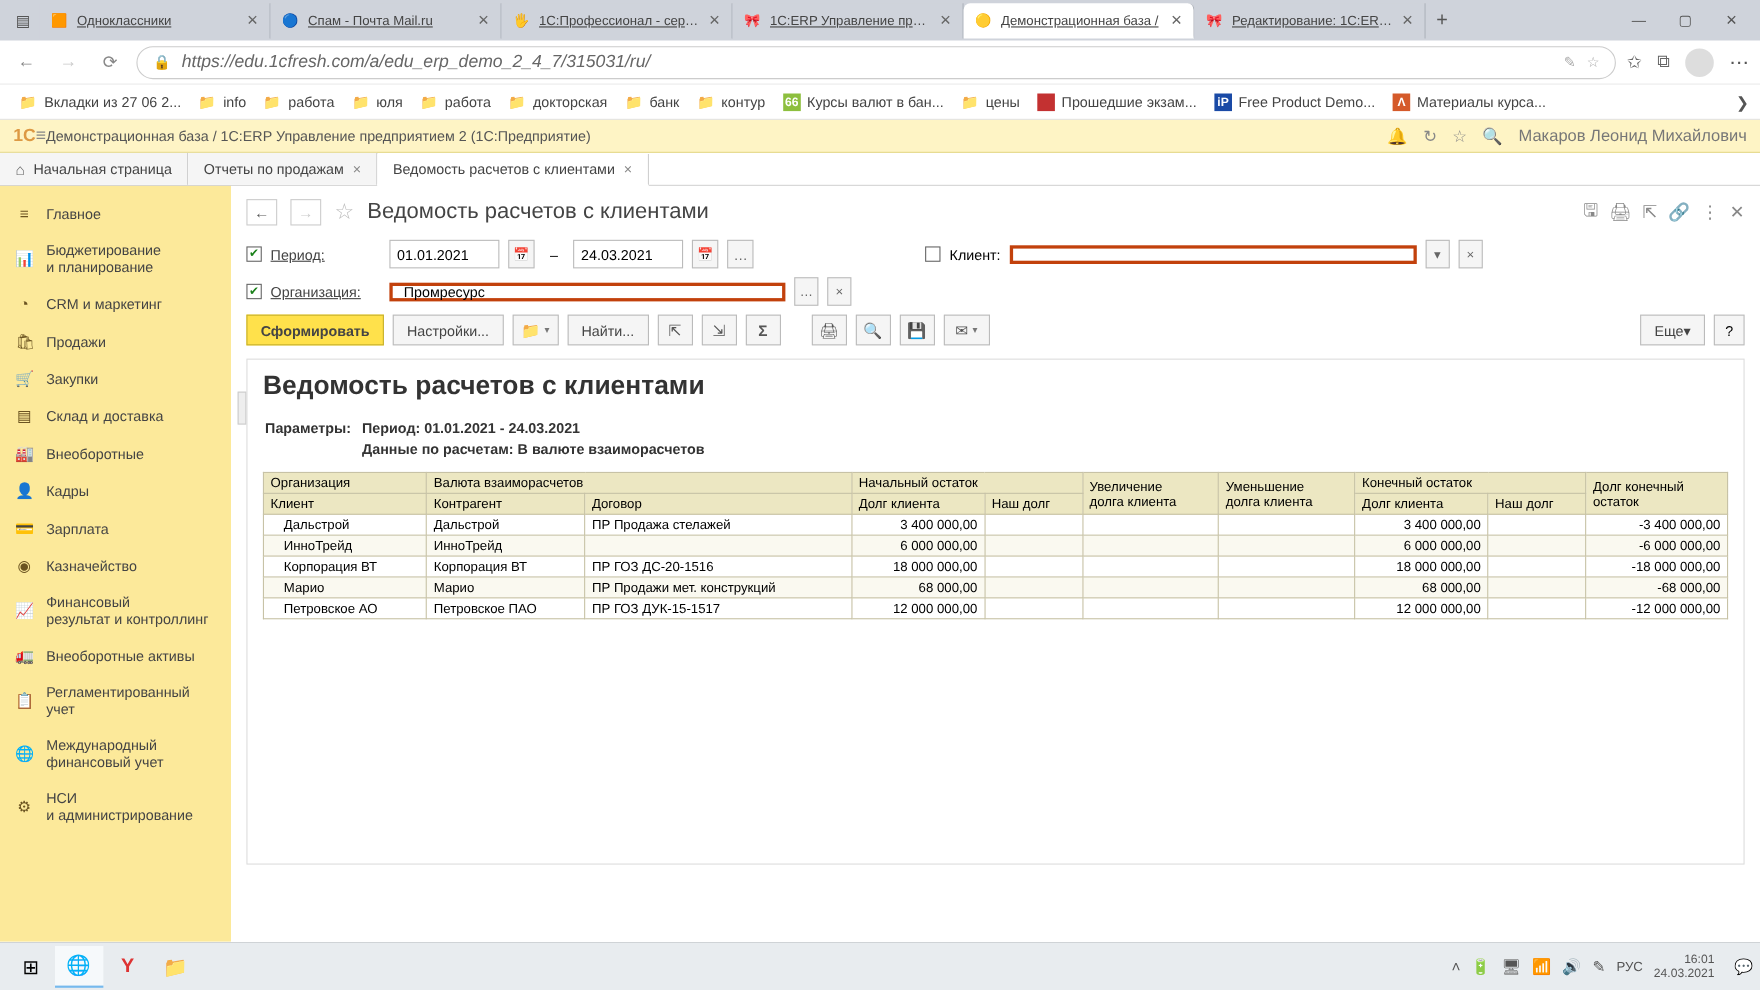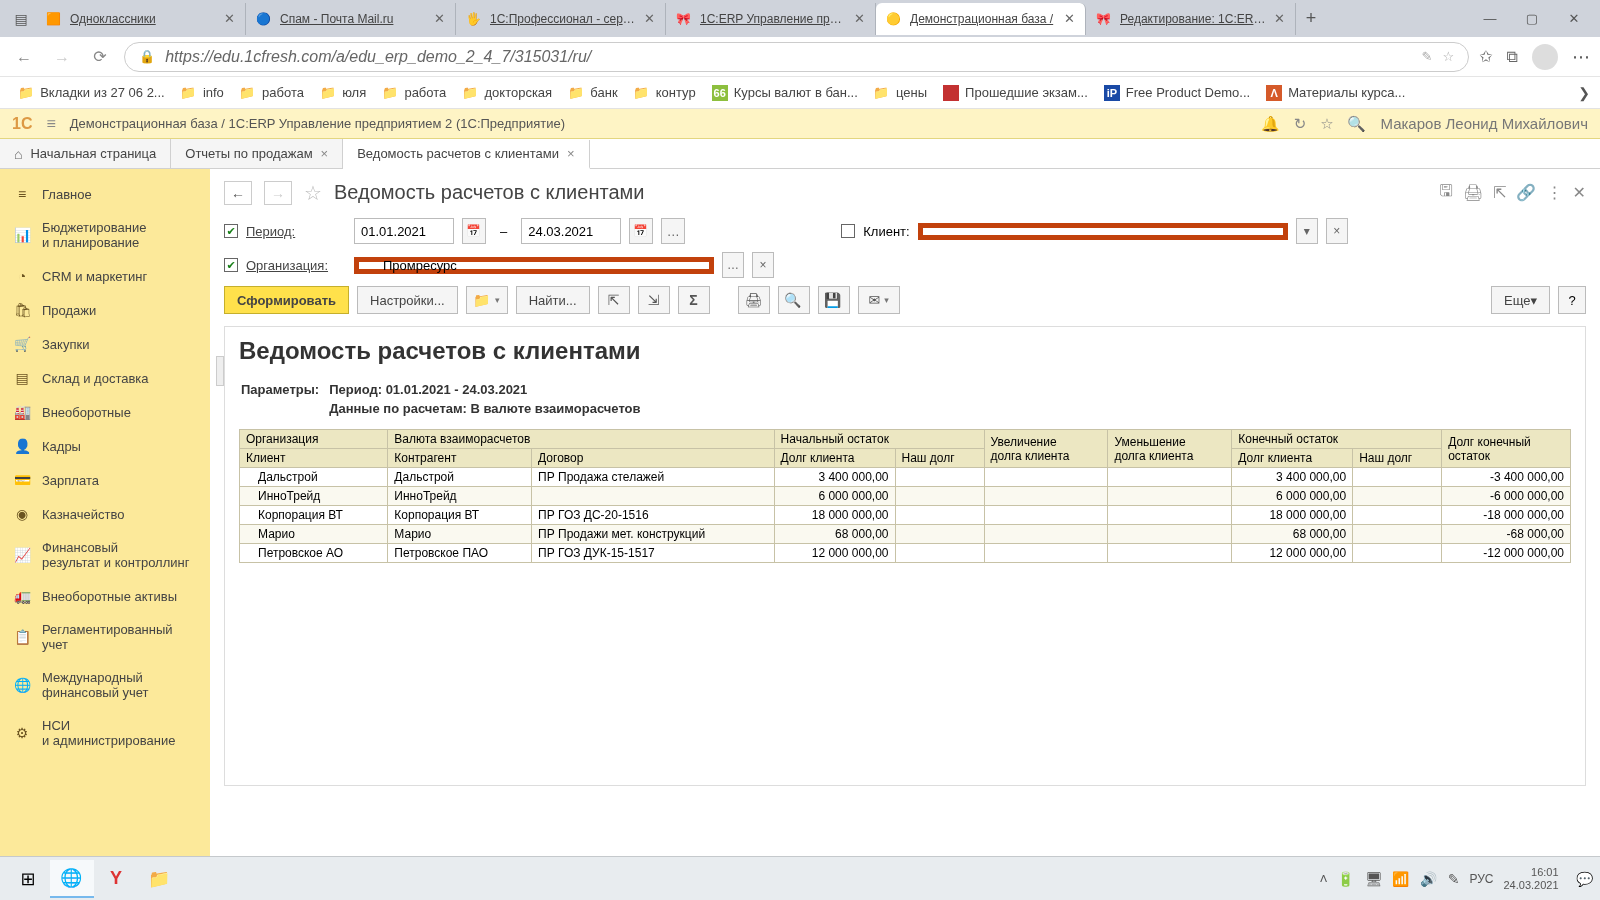--- a/index.html
+++ b/index.html
@@ -28,21 +28,21 @@
 .dots { font-size: 18px; color: #555; }
 
 
 .bm-row { height: 32px; background: #fff; display: flex; align-items: center; padding: 0 10px; gap: 4px; border-bottom: 1px solid #e2e2e2; font-size: 13px; }
 .bm { display: flex; align-items: center; gap: 6px; padding: 4px 8px; color: #444; }
 .bm .folder { color: #f0a030; font-size: 13px; }
 .bm .bmico { width: 16px; height: 16px; display: inline-flex; align-items: center; justify-content: center; font-size: 11px; font-weight: bold; }
 .bm-row .more { margin-left: auto; color: #555; font-size: 14px; }
 
 
-.c1-header { height: 30px; background: #fef4c5; display: flex; align-items: center; padding: 0 12px; gap: 14px; border-bottom: 1px solid #e3d680; }
+.c1-header { height: 30px; background: #fef4c5; display: flex; align-items: center; padding: 0 12px; border-bottom: 1px solid #e3d680; }
 .c1-logo { font-size: 16px; font-weight: bold; color: #d94; }
 .c1-burger { font-size: 16px; color: #888; }
 .c1-title { font-size: 13px; color: #555; }
 .c1-right { margin-left: auto; display: flex; gap: 14px; align-items: center; color: #888; }
 .c1-right span { font-size: 15px; }
 .c1-user { font-size: 12px; color: #777; }
 
 
 .apptabs { height: 30px; background: #fff; display: flex; align-items: center; border-bottom: 1px solid #d0d0d0; }
 .apptab { height: 100%; display: flex; align-items: center; padding: 0 14px; font-size: 13px; color: #444; border-right: 1px solid #d0d0d0; gap: 8px; }
@@ -66,21 +66,21 @@
 .rep-title-right { margin-left: auto; display: flex; gap: 10px; color: #888; align-items: center; }
 .rep-title-right span { font-size: 16px; }
 
 .filter-row { display: flex; align-items: center; gap: 8px; margin-bottom: 8px; font-size: 13px; }
 .chk { width: 14px; height: 14px; border: 1px solid #666; display: inline-flex; align-items: center; justify-content: center; color: #198019; font-size: 11px; line-height: 1; }
 .chk.empty { color: transparent; }
 .lbl { color: #444; min-width: 100px; text-decoration: underline; }
 .datebox { width: 100px; height: 26px; border: 1px solid #bbb; padding: 0 6px; font-size: 13px; display: flex; align-items: center; }
 .calbtn { width: 24px; height: 26px; border: 1px solid #bbb; background: #f5f5f5; display: inline-flex; align-items: center; justify-content: center; font-size: 12px; color: #666; }
 .dotsbtn { width: 24px; height: 26px; border: 1px solid #bbb; background: #f5f5f5; display: inline-flex; align-items: center; justify-content: center; color: #666; }
-.textbox { height: 17px; border: 5px solid #c2410c; padding: 0 24px; background: #fff; display: flex; align-items: center; }
+.textbox { height: 17px; border: 3px solid #c2410c; padding: 0 10px; background: #fff; display: flex; align-items: center; }
 .textbox.org { width: 360px; }
 .textbox.client { width: 370px; }
 .smallbtn { width: 22px; height: 26px; border: 1px solid #bbb; background: #f5f5f5; display: inline-flex; align-items: center; justify-content: center; color: #666; font-size: 12px; }
 .dash { padding: 0 6px; }
 
 .action-row { display: flex; align-items: center; gap: 8px; margin: 8px 0 12px 0; }
 .btn { height: 28px; padding: 0 12px; border: 1px solid #bbb; background: #f5f5f5; font-size: 13px; color: #444; display: inline-flex; align-items: center; }
 .btn.primary { background: #ffe14b; border-color: #c5af2c; font-weight: bold; }
 .iconbtn { width: 32px; height: 28px; border: 1px solid #bbb; background: #f5f5f5; display: inline-flex; align-items: center; justify-content: center; font-size: 14px; color: #555; }
 .iconbtn.dd { width: 42px; }

